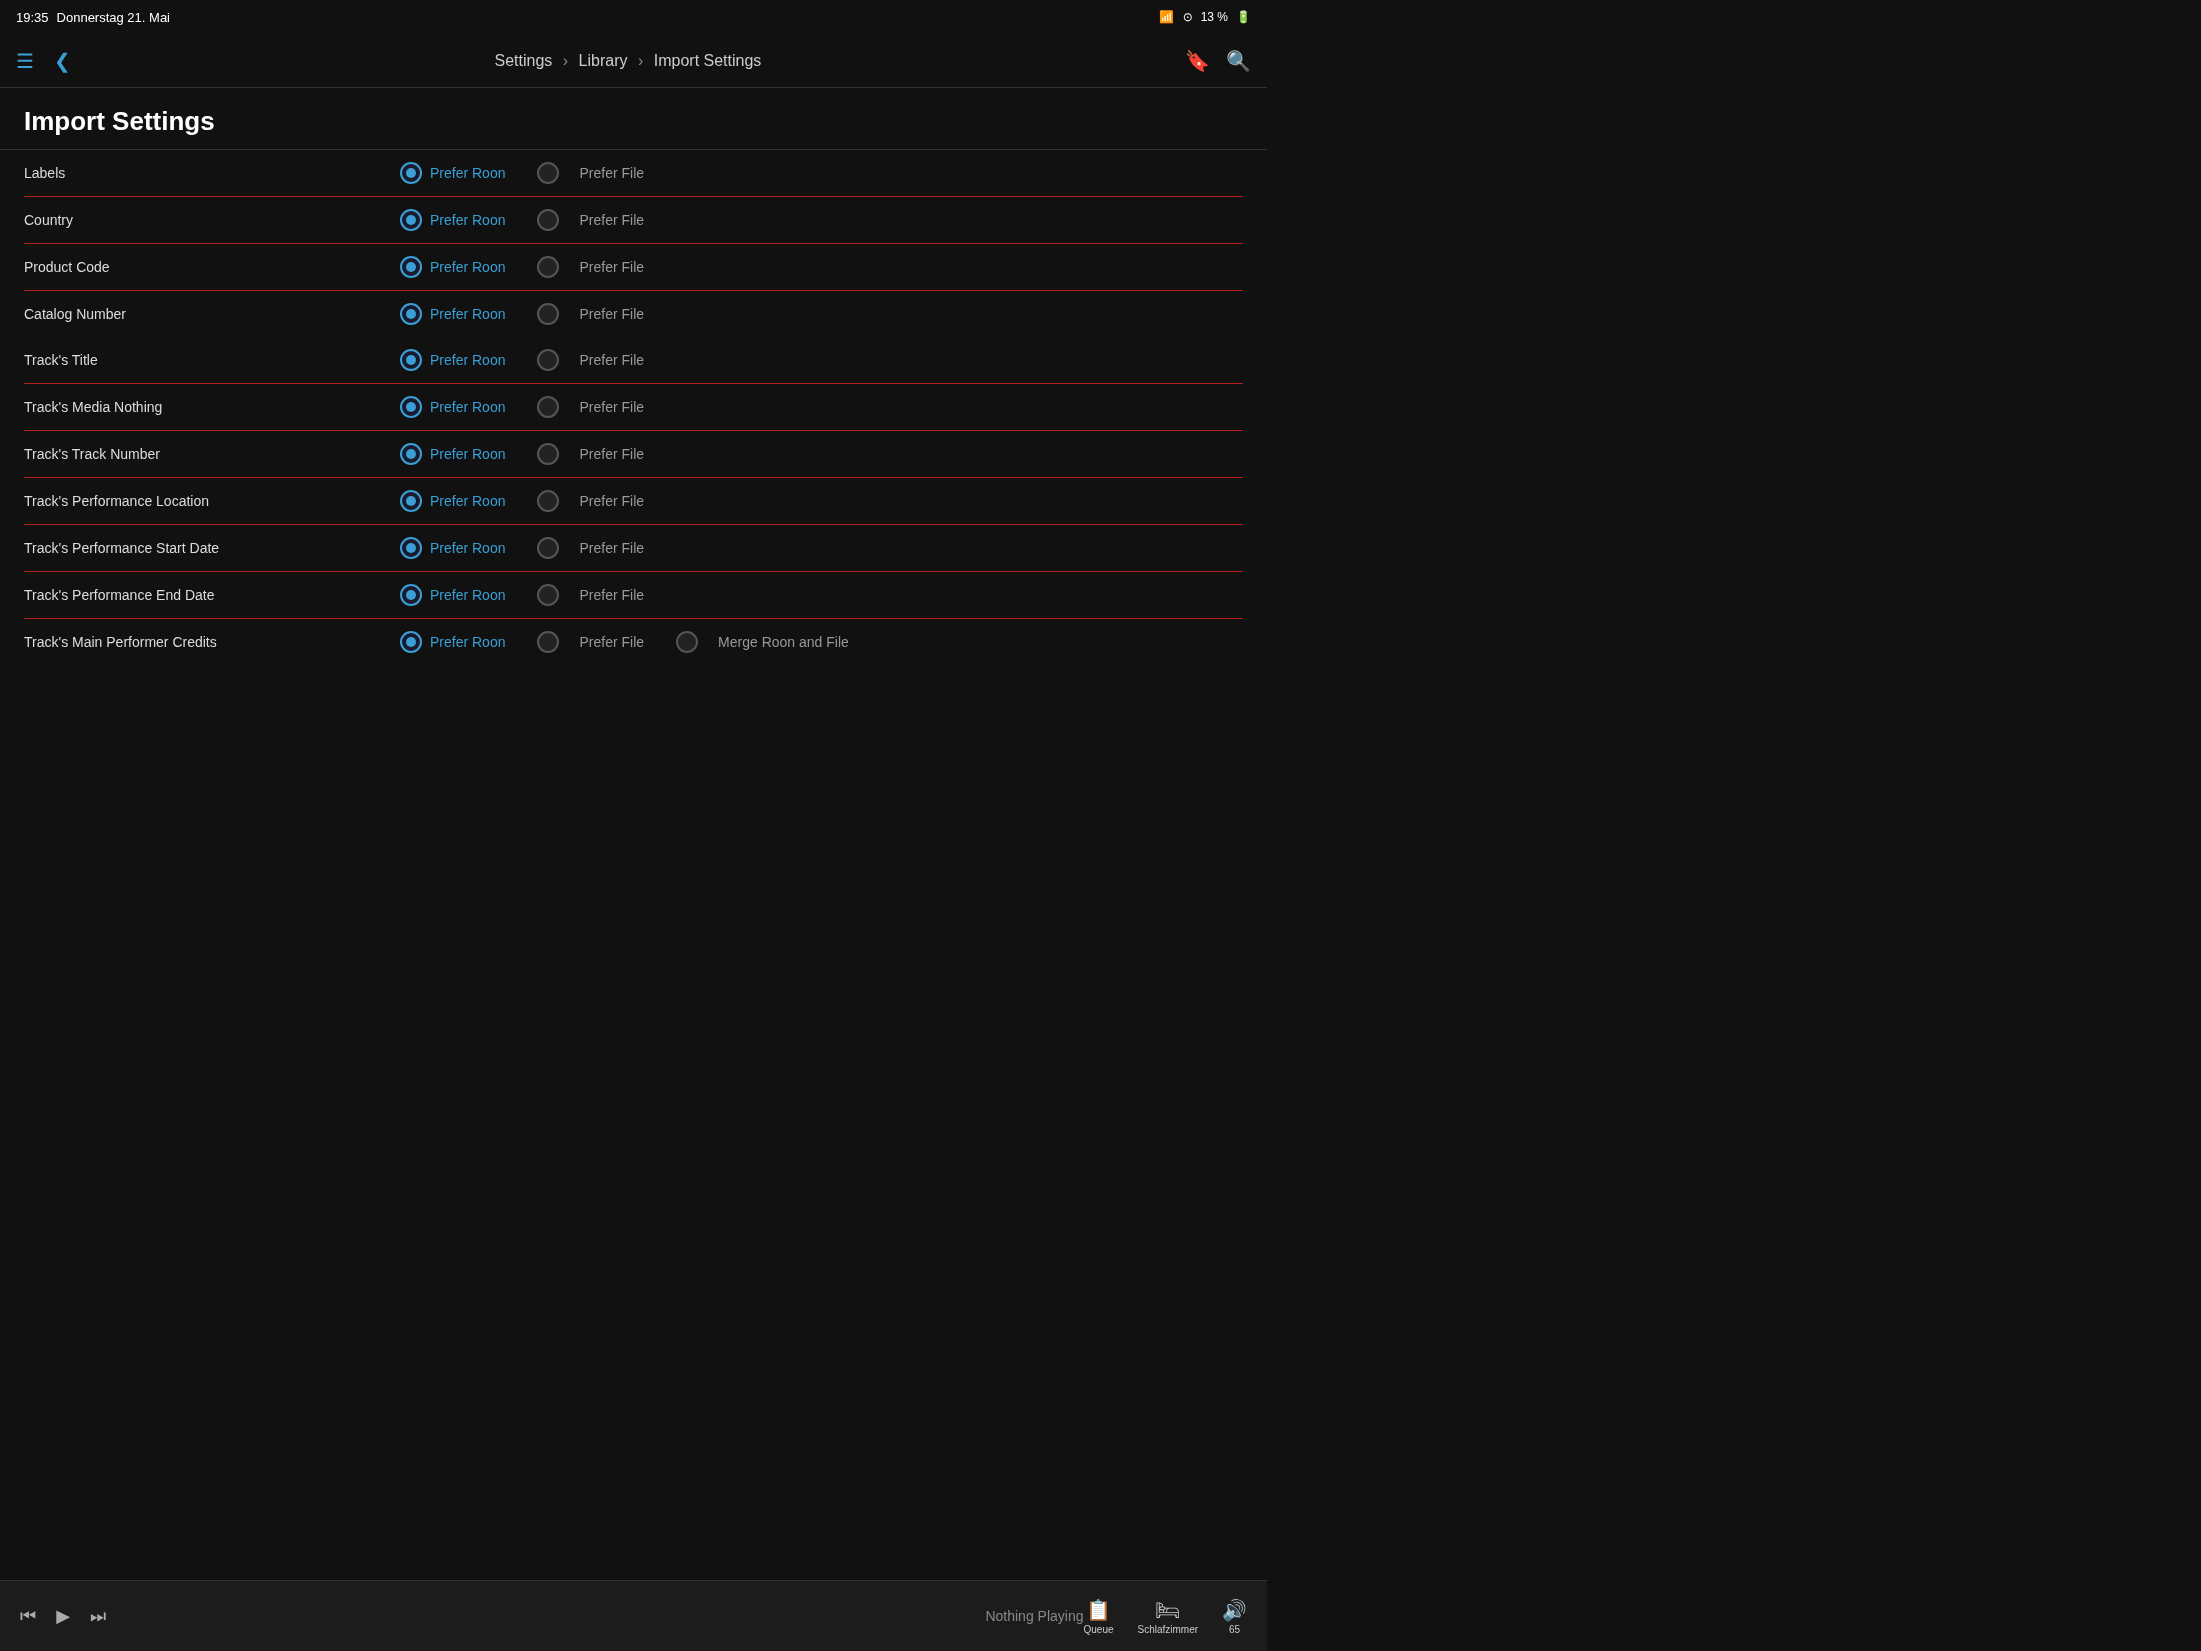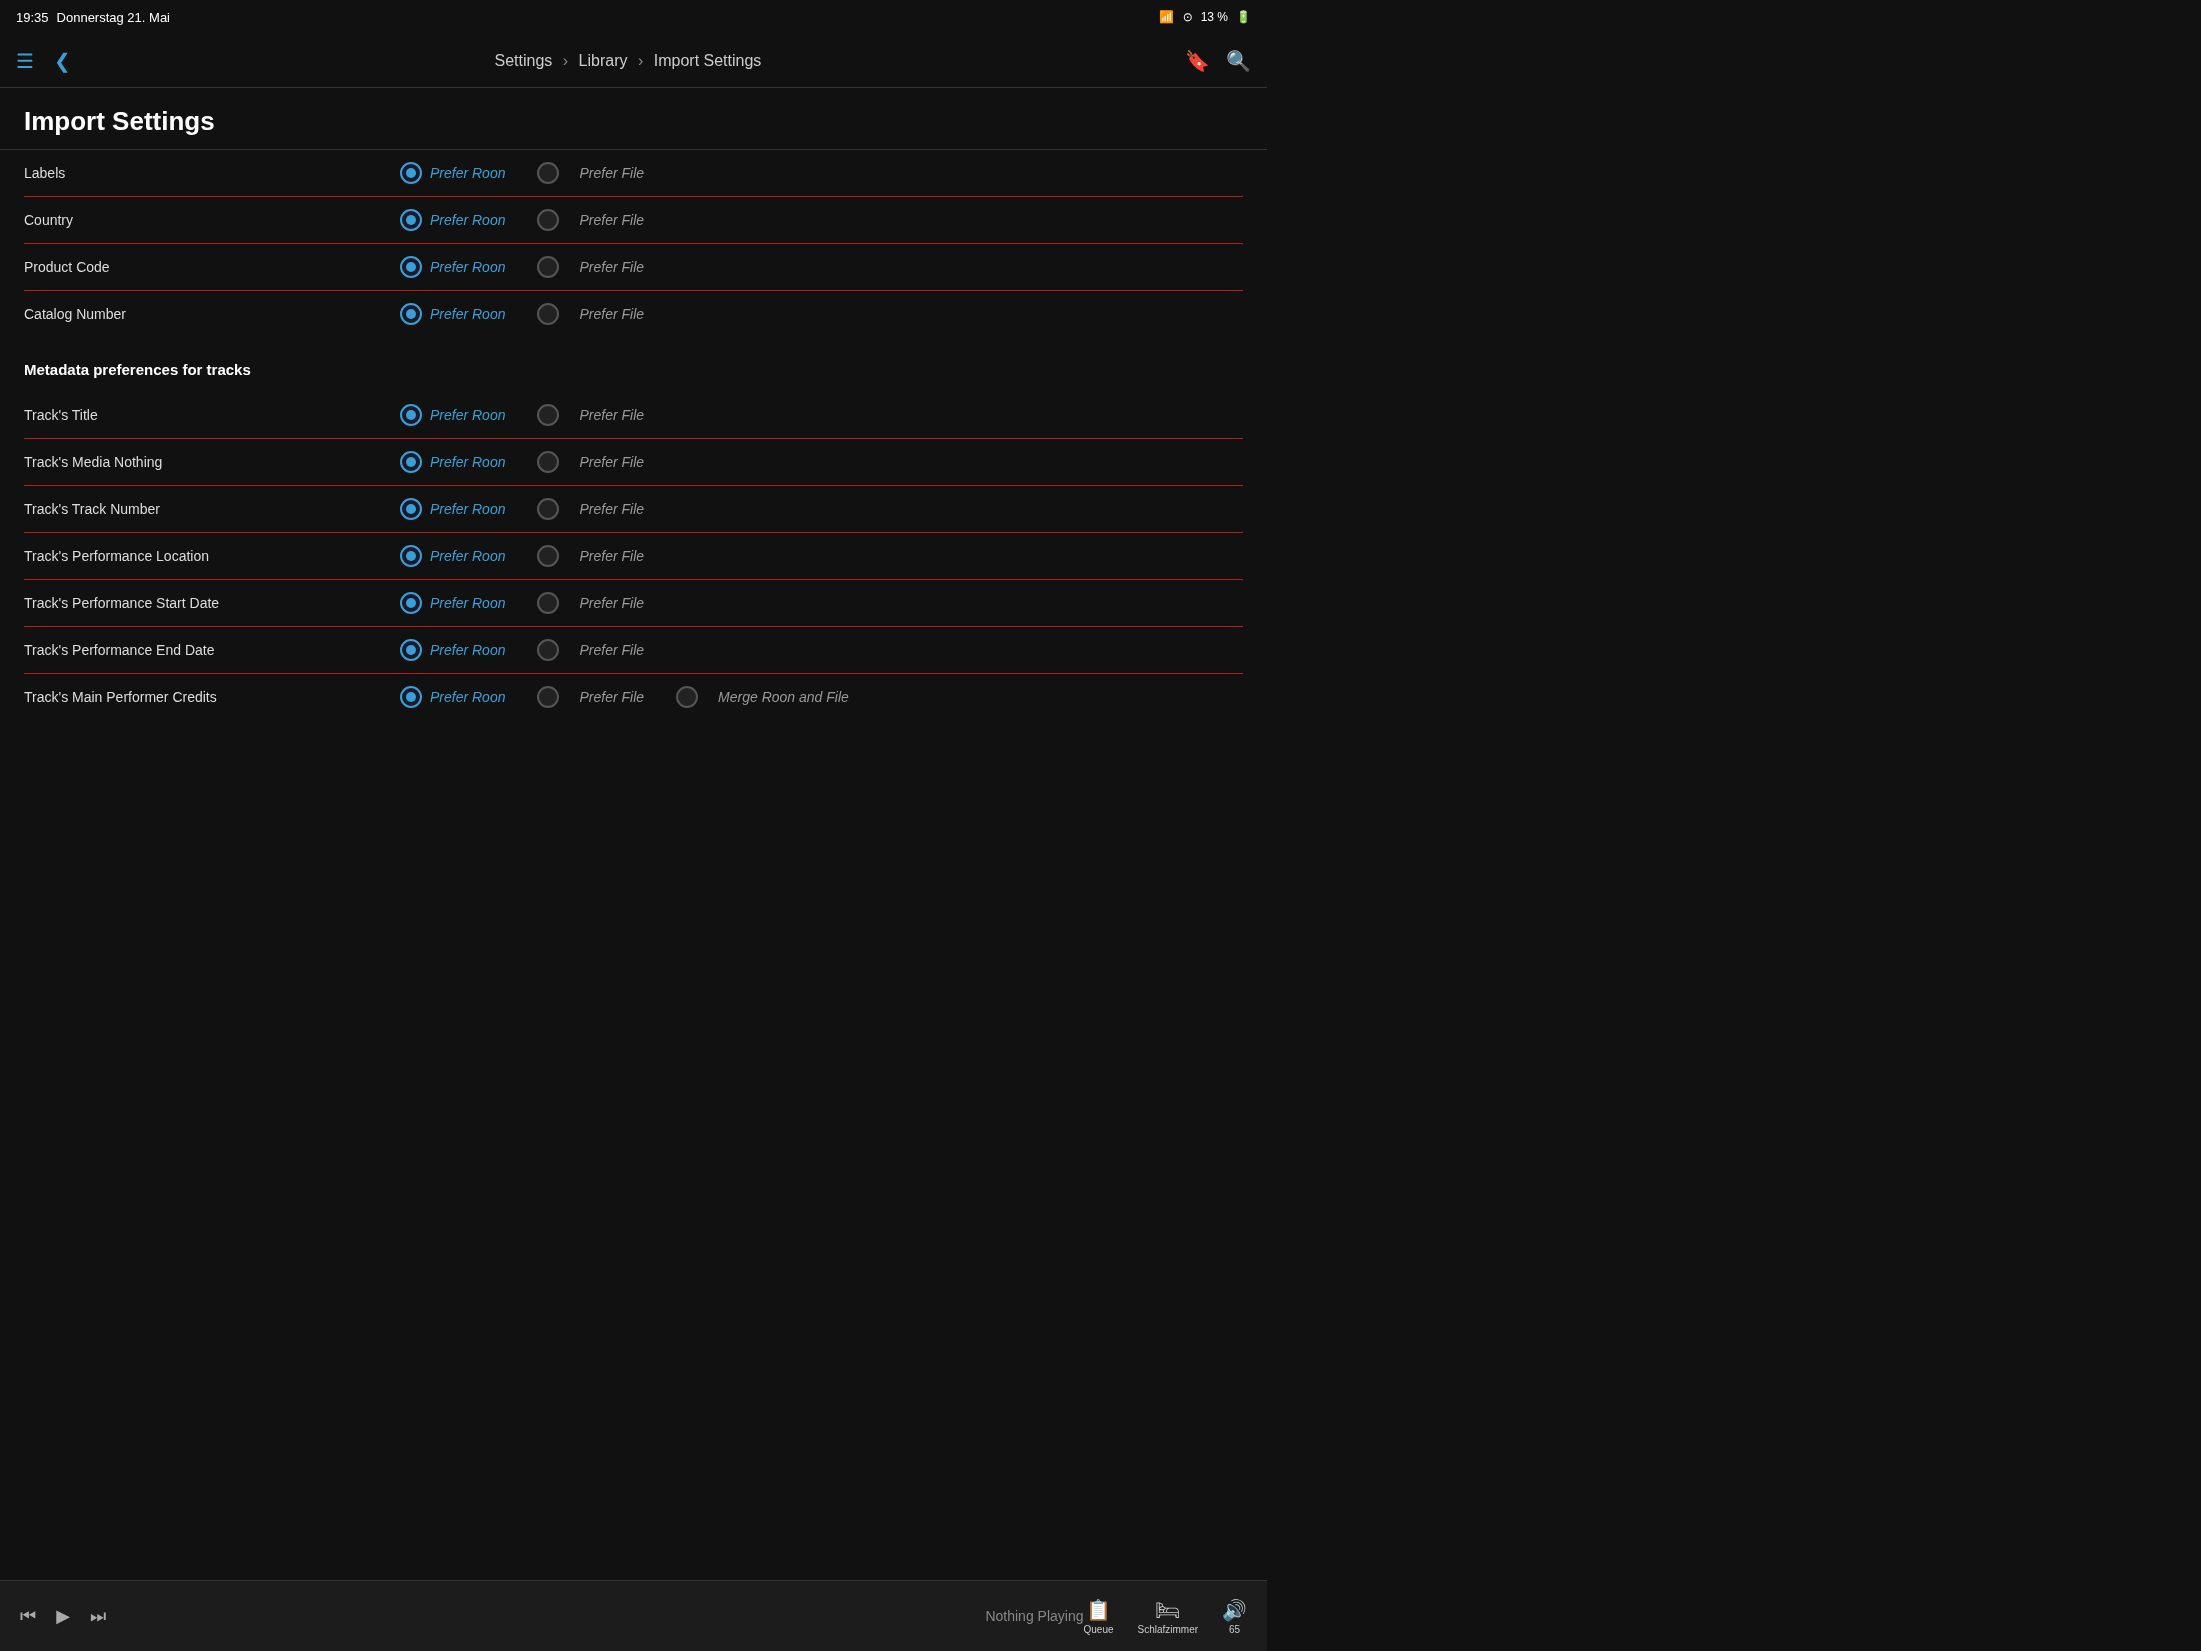--- a/index.html
+++ b/index.html
@@ -97,21 +97,20 @@
       gap: 32px;
       align-items: center;
     }
 
     
     .radio-option {
       display: flex;
       align-items: center;
       gap: 8px;
       cursor: pointer;
-      font-style: italic;
     }
     .radio-circle {
       width: 22px;
       height: 22px;
       border-radius: 50%;
       border: 2px solid #555;
       background: #222;
       display: flex;
       align-items: center;
       justify-content: center;
@@ -287,21 +286,20 @@
               <span class="radio-label selected">Prefer Roon</span>
             </div>
             <div class="radio-option">
               <div class="radio-circle"></div>
               <span class="radio-label unselected">Prefer File</span>
             </div>
           </div>
         </div>
       </div>
 
-    <div class="section-header">Metadata preferences for tracks</div>
 
     <div id="track-settings">
         <div class="setting-row">
           <div class="setting-label">Track's Title</div>
           <div class="setting-options">
             <div class="radio-option">
               <div class="radio-circle selected"></div>
               <span class="radio-label selected">Prefer Roon</span>
             </div>
             <div class="radio-option">

